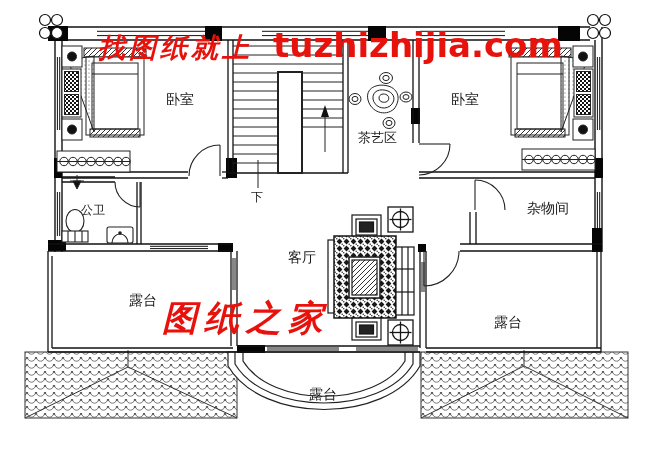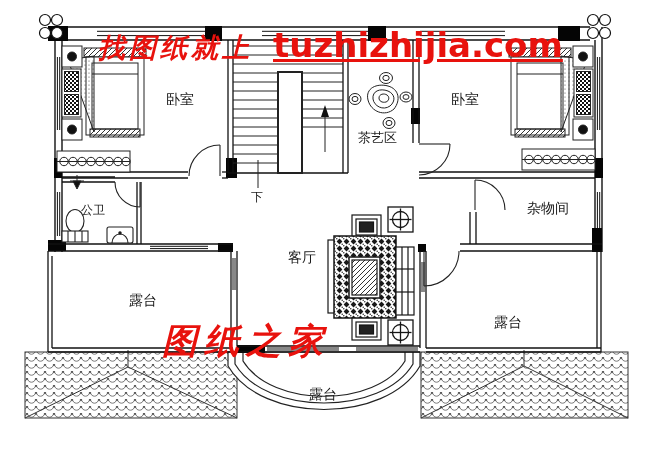--- a/index.html
+++ b/index.html
@@ -2,23 +2,23 @@
 <html><head>
 <meta charset="utf-8">
 <style>
   html,body{margin:0;padding:0;background:#fff;}
   .stage{position:relative;width:650px;height:452px;background:#fff;overflow:hidden;
          font-family:"DejaVu Sans","Liberation Sans",sans-serif;}
   .stage svg{position:absolute;left:0;top:0;}
   .wm-top{position:absolute;left:98px;top:28px;white-space:nowrap;font-weight:bold;
           color:#e8120d;line-height:1;pointer-events:none;}
   .wm-top .cn{font-size:27px;letter-spacing:4px;margin-right:20px;font-style:italic;}
-  .wm-top .dom{font-size:34px;letter-spacing:0px;text-decoration:underline;}
+  .wm-top .dom{font-size:34px;letter-spacing:0px;}
   .wm-bottom{position:absolute;left:162px;top:301px;font-size:35px;font-weight:bold;
-             letter-spacing:7px;color:#e8120d;line-height:1;font-style:italic;pointer-events:none;margin-top:23px;}
+             letter-spacing:7px;color:#e8120d;line-height:1;font-style:italic;pointer-events:none;}
   text{font-family:"DejaVu Sans","Liberation Sans",sans-serif;}
 </style>
 </head>
 <body>
 
 <div class="stage">
 <svg width="650" height="452" viewBox="0 0 650 452">
   <defs>
     <pattern id="tiles" width="9" height="7" patternUnits="userSpaceOnUse">
       <path d="M0.5,0 C0.5,5.6 8.5,5.6 8.5,0" fill="none" stroke="#555" stroke-width="0.8"></path>

